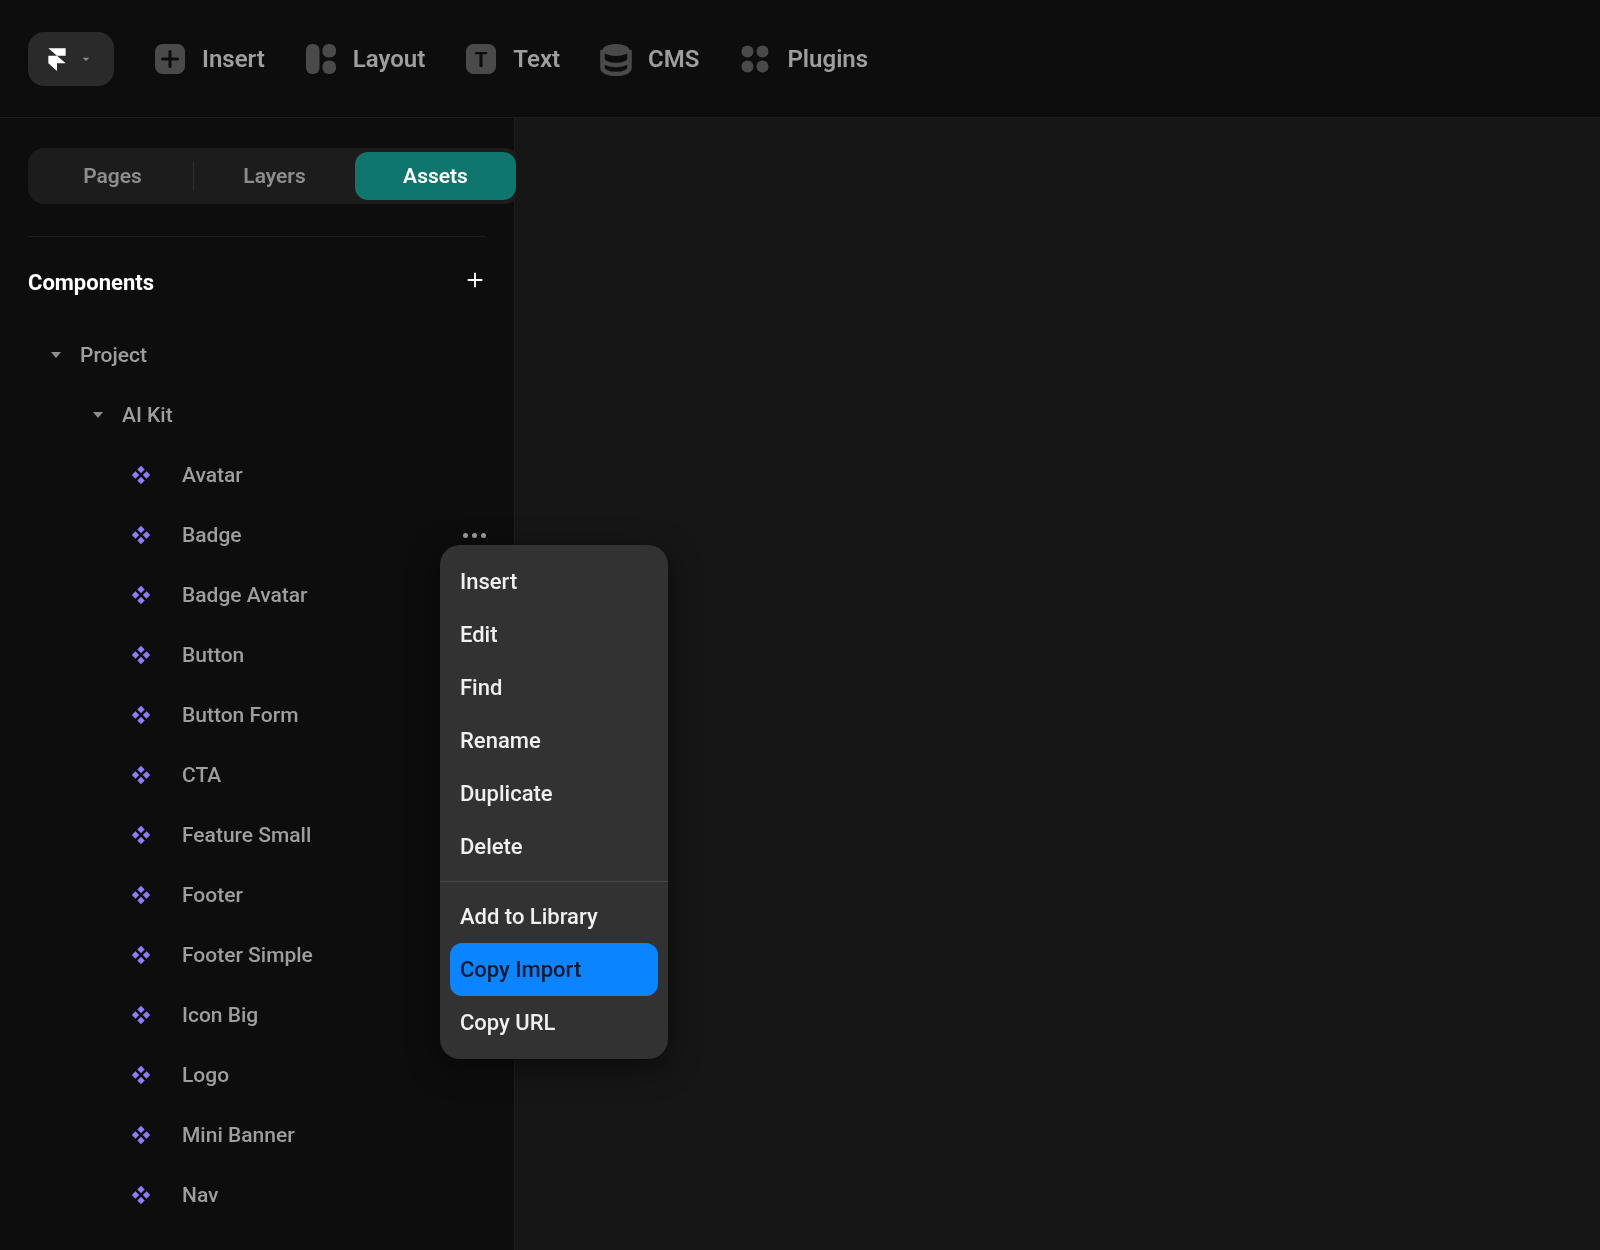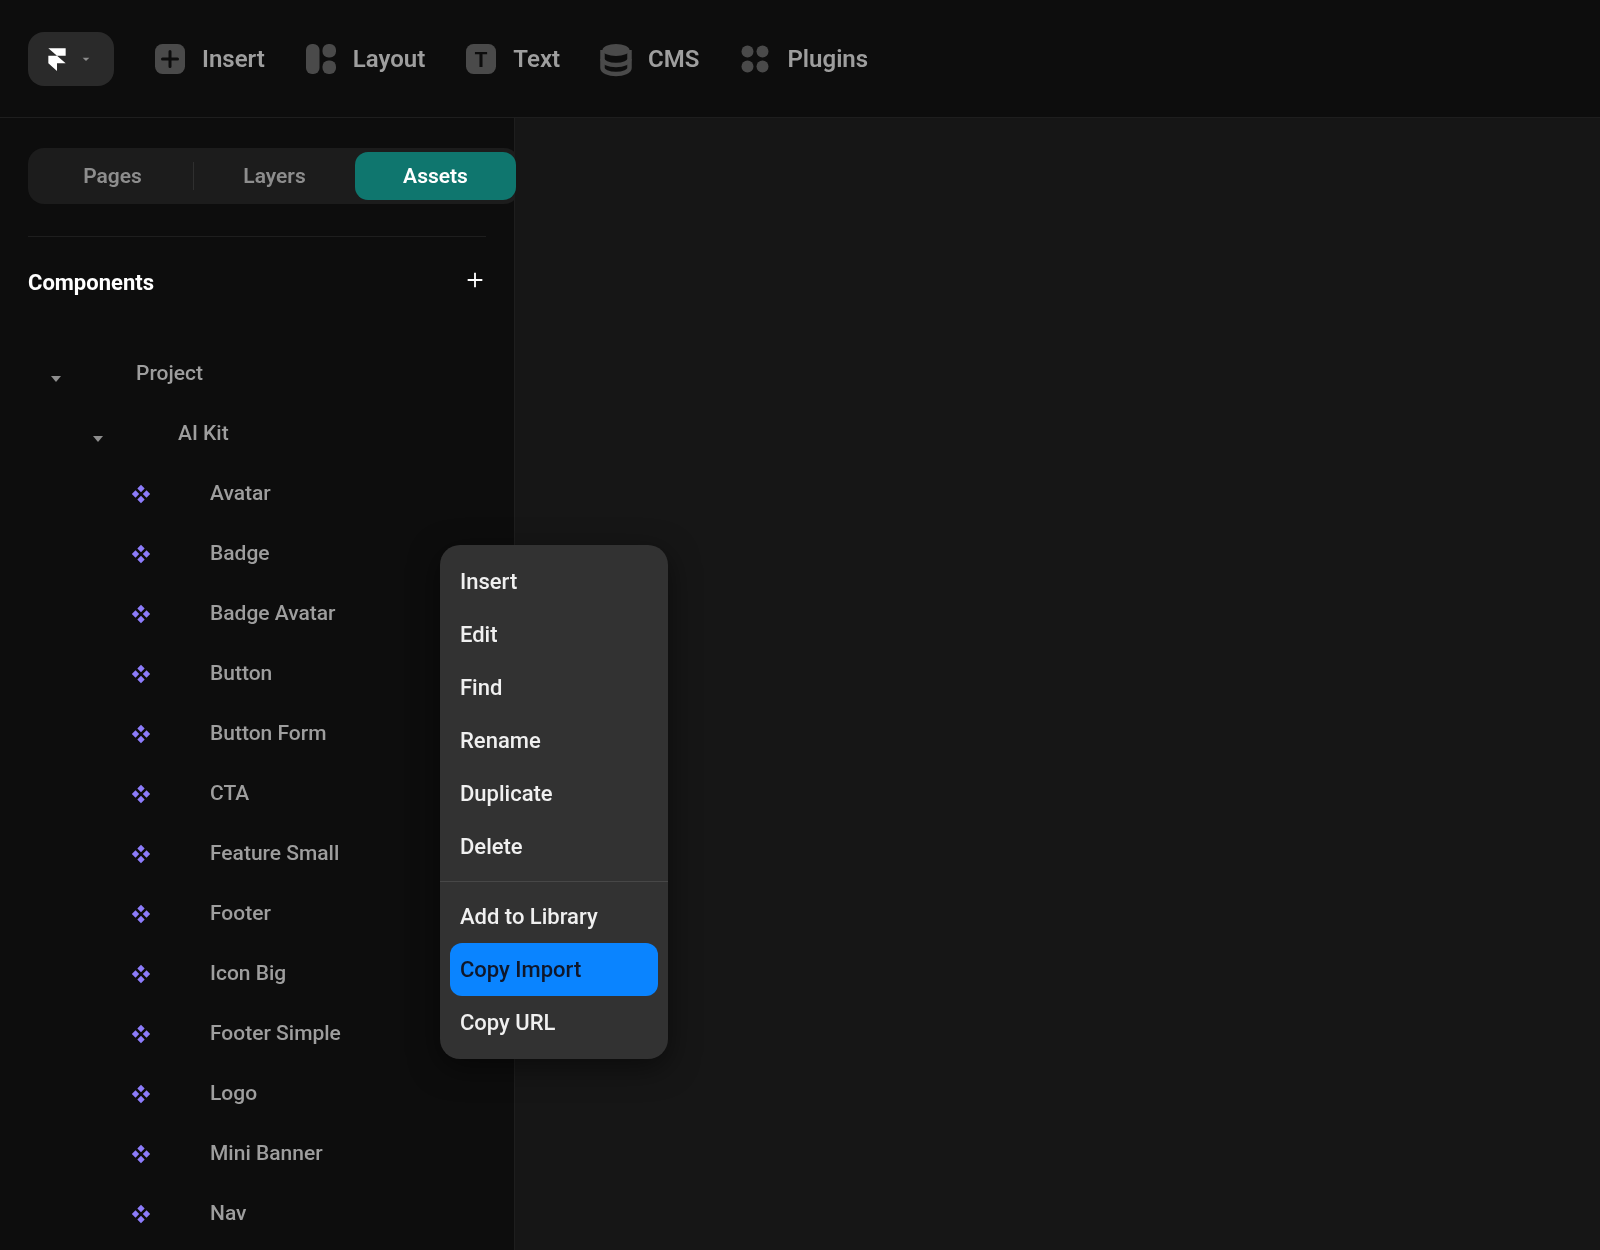--- a/index.html
+++ b/index.html
@@ -112,28 +112,27 @@
     color: #fff;
   }
   .plus-icon svg { width: 22px; height: 22px; fill: #fff; }
   .plus-icon { cursor: pointer; }
 
   .tree {
     padding: 30px 0 40px 0;
   }
   .tree-row {
     display: flex;
-    align-items: flex-end;
+    align-items: center;
     height: 60px;
     padding: 0 28px 0 0;
     cursor: pointer;
     font-size: 21px;
     color: #9e9e9e;
     position: relative;
-    gap: 28px;
   }
   .tree-row.folder { font-weight: 500; }
   .caret {
     width: 12px; height: 12px;
     display: inline-flex; align-items: center; justify-content: center;
   }
   .caret svg { fill: #8d8d8d; width: 10px; height: 10px; }
   .indent-0 { padding-left: 50px; }
   .indent-1 { padding-left: 92px; }
   .indent-2 { padding-left: 130px; }
@@ -370,29 +369,29 @@
             </svg>
           </span>
         <span class="comp-name">Footer</span>
       </div>
       <div class="tree-row indent-2">
         <span class="comp-icon">
             <svg viewBox="0 0 24 24">
               <path d="M12 2l4 4-4 4-4-4zM2 12l4-4 4 4-4 4zM14 12l4-4 4 4-4 4zM12 22l-4-4 4-4 4 4z"></path>
             </svg>
           </span>
+        <span class="comp-name">Footer Simple</span>
+      </div>
+      <div class="tree-row indent-2">
+        <span class="comp-icon">
+            <svg viewBox="0 0 24 24">
+              <path d="M12 2l4 4-4 4-4-4zM2 12l4-4 4 4-4 4zM14 12l4-4 4 4-4 4zM12 22l-4-4 4-4 4 4z"></path>
+            </svg>
+          </span>
         <span class="comp-name">Icon Big</span>
-      </div>
-      <div class="tree-row indent-2">
-        <span class="comp-icon">
-            <svg viewBox="0 0 24 24">
-              <path d="M12 2l4 4-4 4-4-4zM2 12l4-4 4 4-4 4zM14 12l4-4 4 4-4 4zM12 22l-4-4 4-4 4 4z"></path>
-            </svg>
-          </span>
-        <span class="comp-name">Footer Simple</span>
       </div>
       <div class="tree-row indent-2">
         <span class="comp-icon">
             <svg viewBox="0 0 24 24">
               <path d="M12 2l4 4-4 4-4-4zM2 12l4-4 4 4-4 4zM14 12l4-4 4 4-4 4zM12 22l-4-4 4-4 4 4z"></path>
             </svg>
           </span>
         <span class="comp-name">Logo</span>
       </div>
       <div class="tree-row indent-2">

